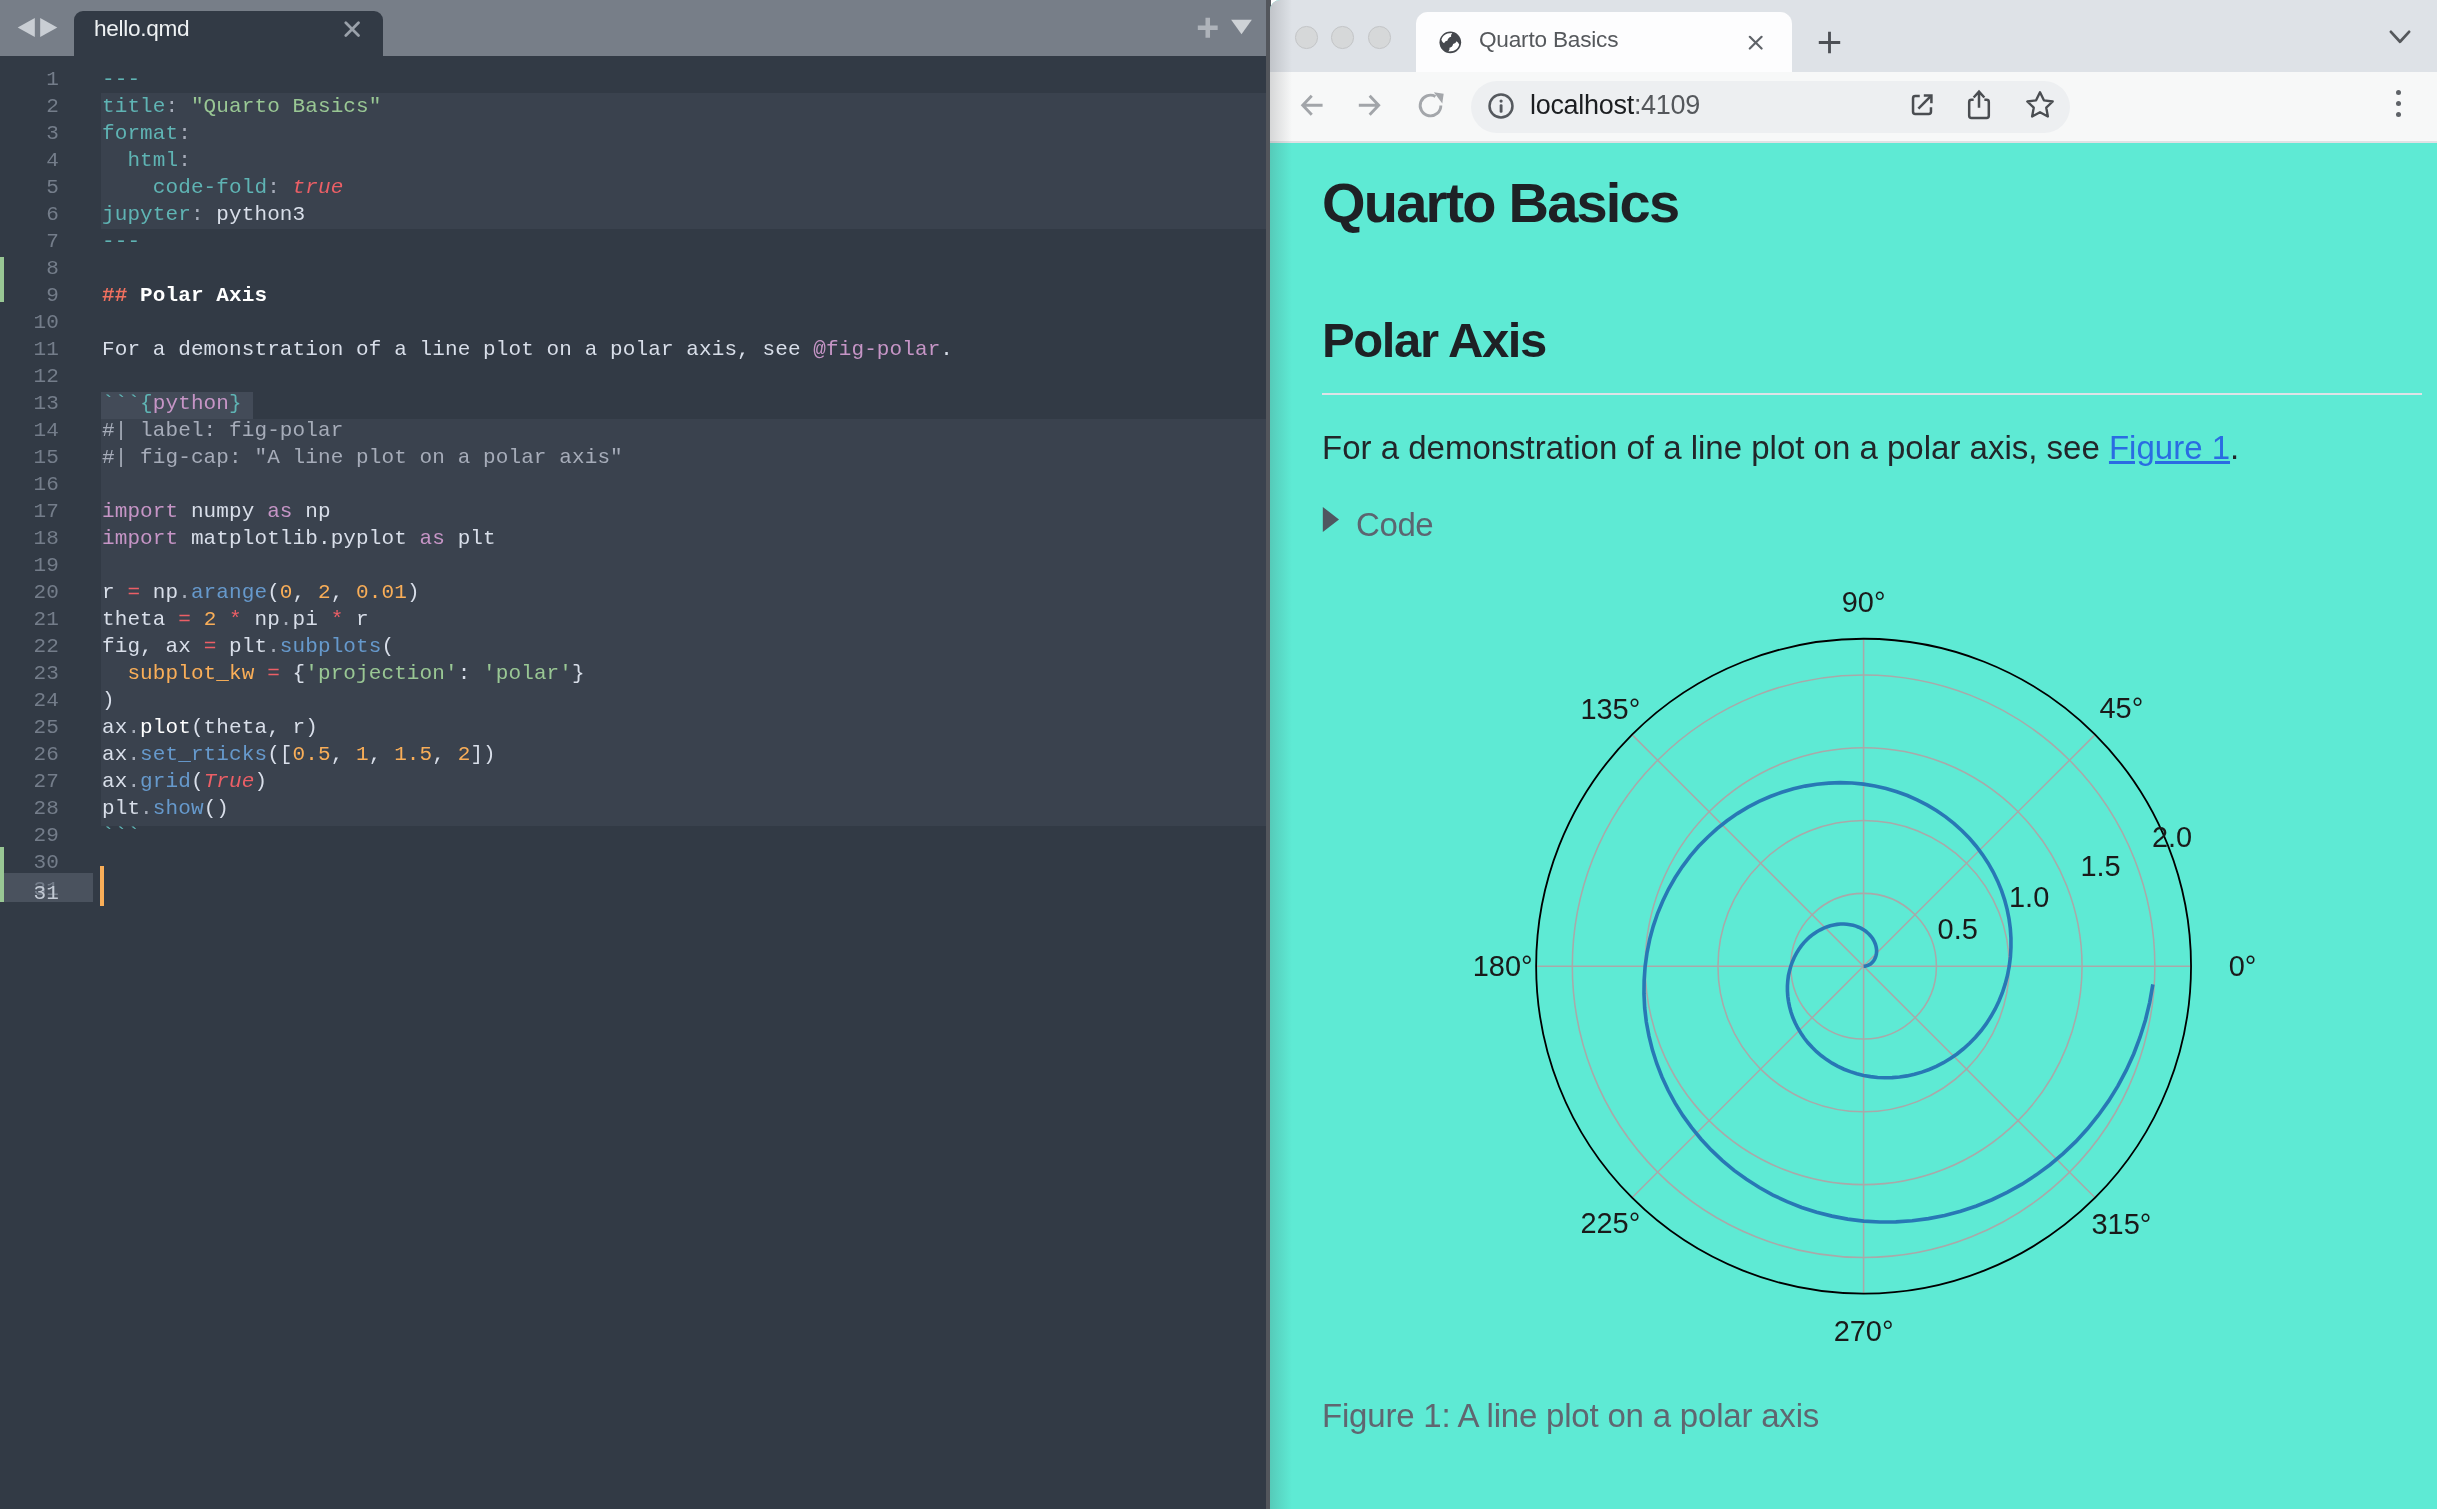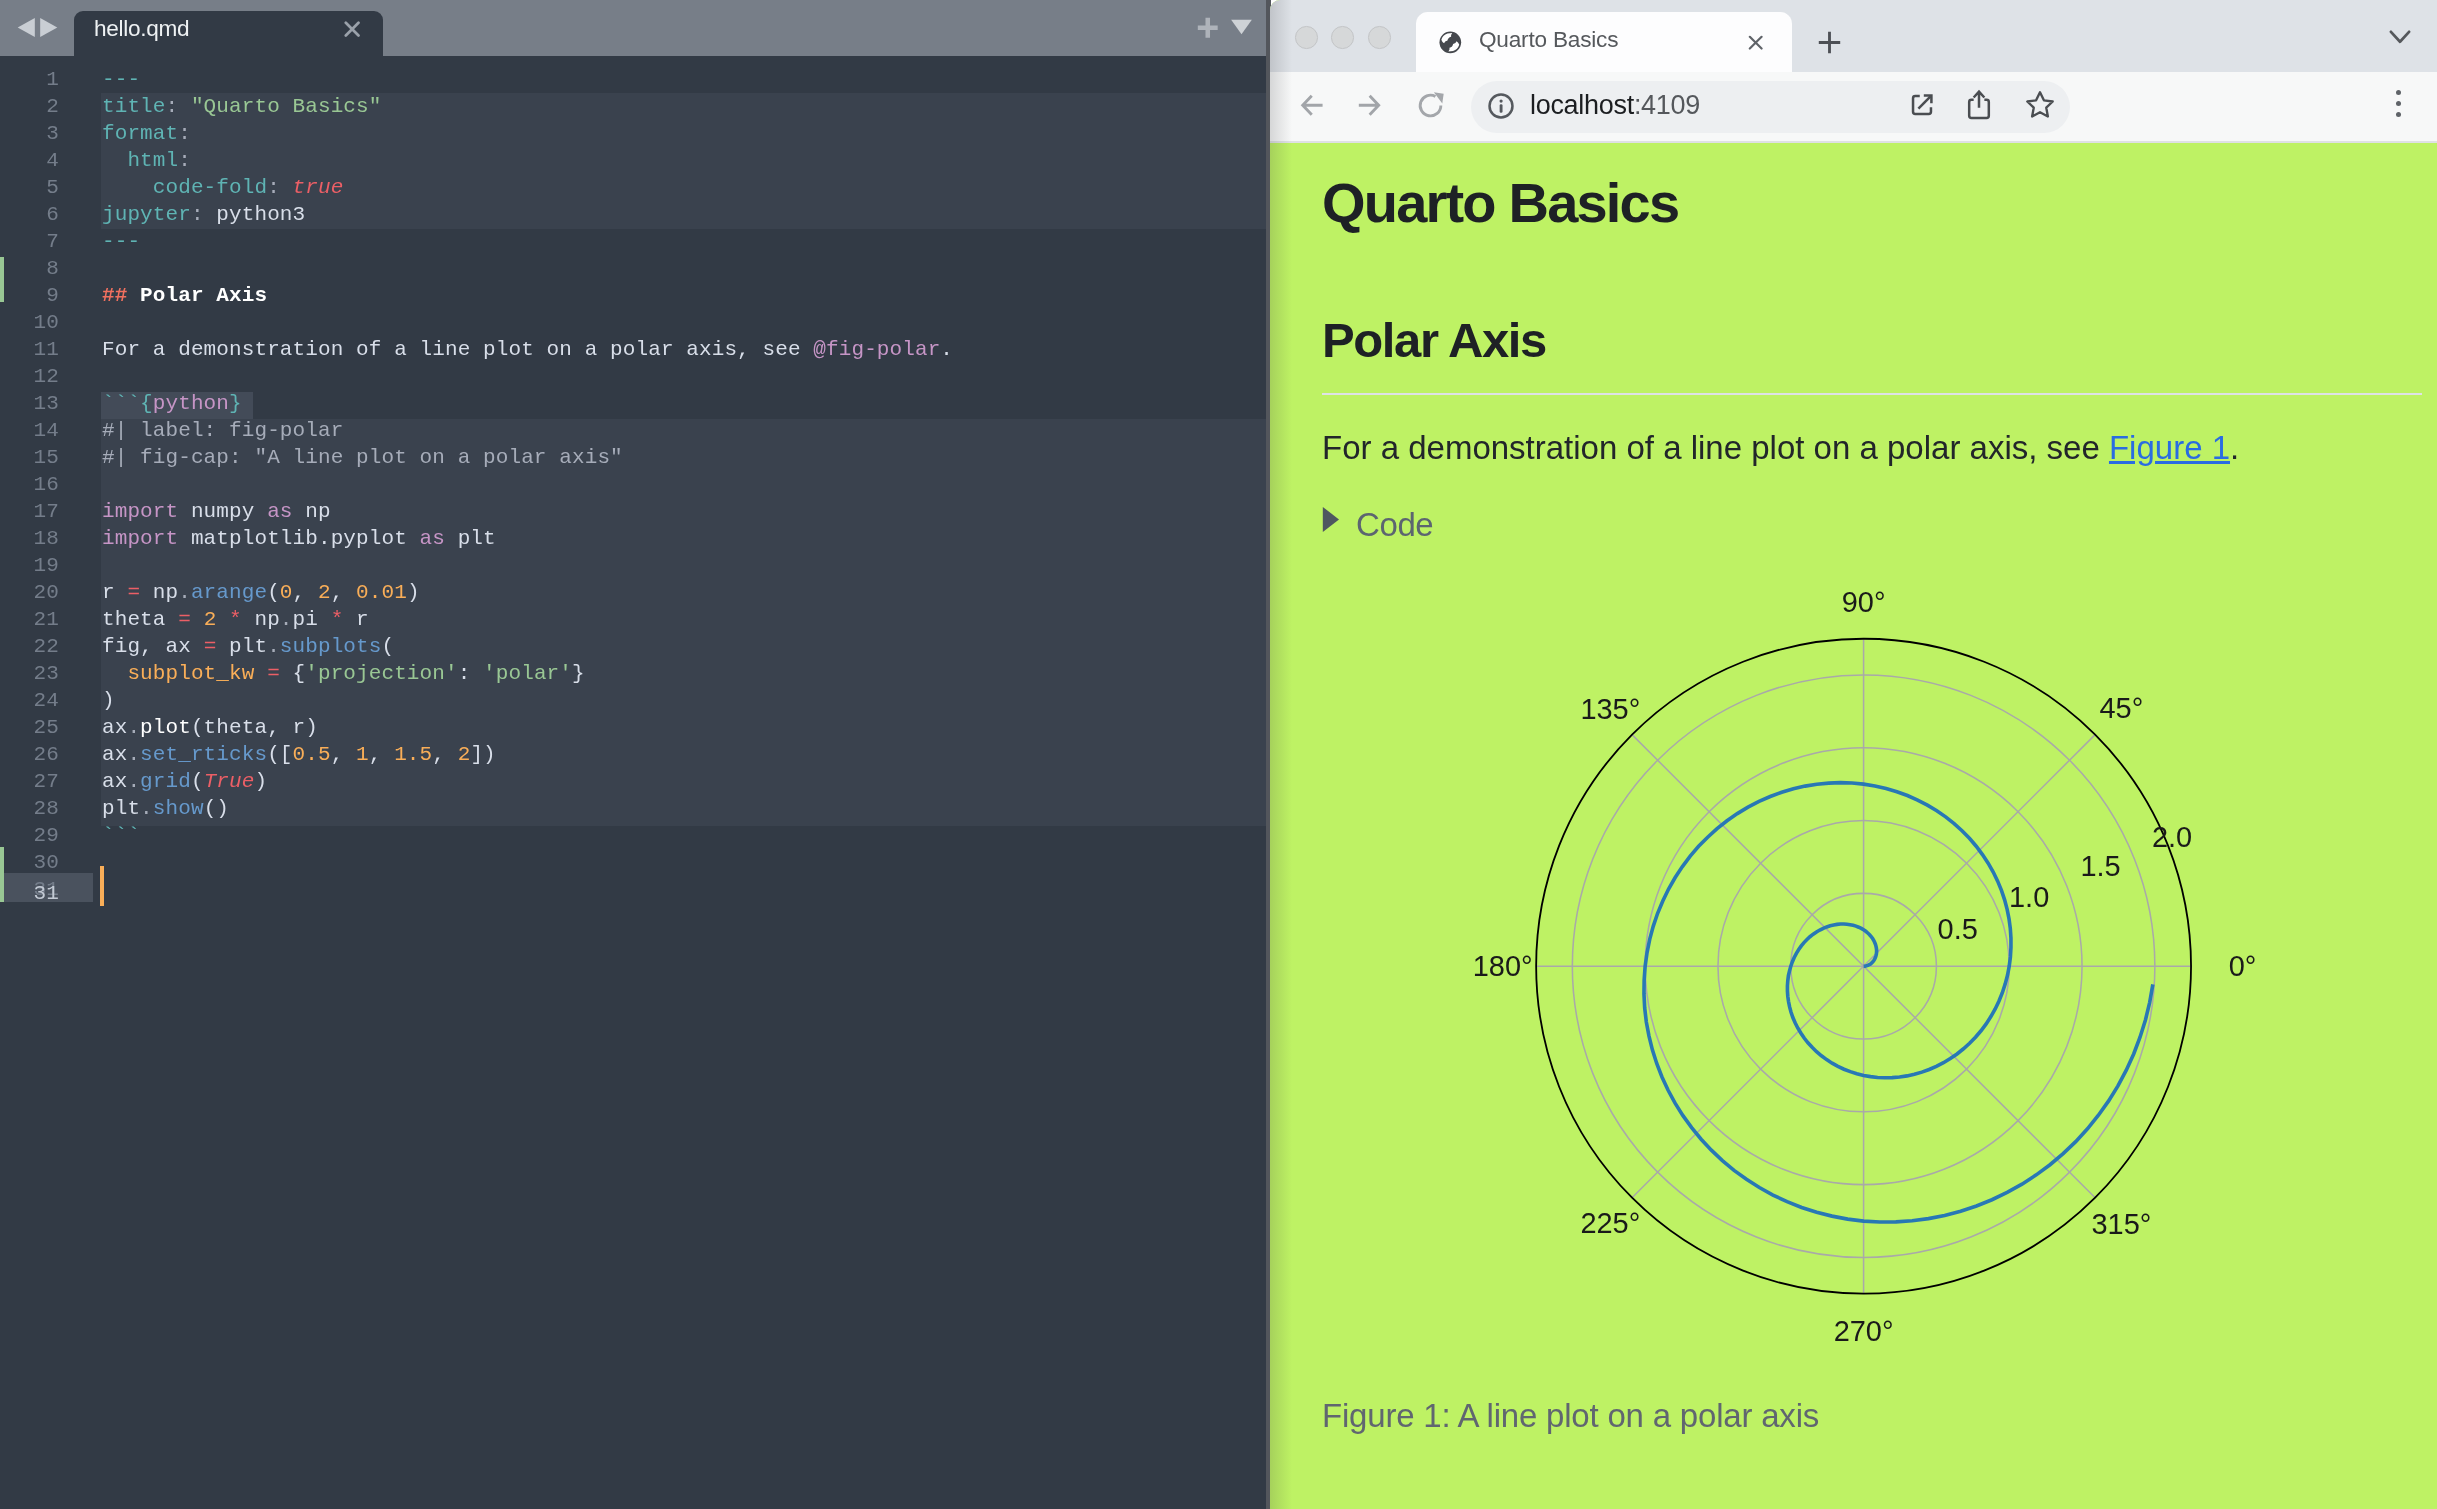--- a/index.html
+++ b/index.html
@@ -98,21 +98,21 @@
 <span style="color:#d8dee9;">ax</span><span style="color:#a6acb9;">.</span><span style="color:#6699cc;">grid</span><span style="color:#d8dee9;">(</span><span style="color:#ec5f66;font-style:italic;">True</span><span style="color:#d8dee9;">)</span>
 <span style="color:#d8dee9;">plt</span><span style="color:#a6acb9;">.</span><span style="color:#6699cc;">show</span><span style="color:#d8dee9;">()</span>
 <span style="color:#5fb4b4;">```</span>
 
 </pre>
 
   <pre class="abs" style="left:0;top:880px;width:59px;text-align:right;font-family:'Liberation Mono',monospace;font-size:21px;line-height:27px;color:#c3cad4;letter-spacing:0.1px;">31</pre>
 </div>
 
 <div class="abs" style="left:1266px;top:0;width:4.5px;height:1509px;background:#53565c;"></div>
-<div class="abs" style="left:1270px;top:0;width:1167px;height:1509px;background:#bef264;border-radius:10px 0 0 0;overflow:hidden;padding-left:31px;">
+<div class="abs" style="left:1270px;top:0;width:1167px;height:1509px;background:#5eead4;border-radius:10px 0 0 0;overflow:hidden;padding-left:31px;">
   <div class="abs" style="left:0;top:0;width:22px;height:1509px;background:linear-gradient(to right, rgba(40,40,45,0.16), rgba(40,40,45,0));z-index:50;"></div>
 
   <div class="abs" style="left:0;top:0;width:1167px;height:72px;background:#dee2e7;"></div>
   <div class="abs" style="left:25px;top:26px;width:22.6px;height:22.6px;border-radius:50%;background:#d6d8d9;border:0.9px solid #c3c5c7;"></div>
   <div class="abs" style="left:61px;top:26px;width:22.6px;height:22.6px;border-radius:50%;background:#d6d8d9;border:0.9px solid #c3c5c7;"></div>
   <div class="abs" style="left:98px;top:26px;width:22.6px;height:22.6px;border-radius:50%;background:#d6d8d9;border:0.9px solid #c3c5c7;"></div>
 
   <div class="abs" style="left:146px;top:11.8px;width:376px;height:61px;background:#fdfdfe;border-radius:11.8px 11.8px 0 0;"></div>
   <svg class="abs" style="left:169px;top:31px;" width="22.6" height="22.6" viewBox="0 0 25 25">
     <circle cx="12.5" cy="12.5" r="12" fill="#45484d"></circle>

